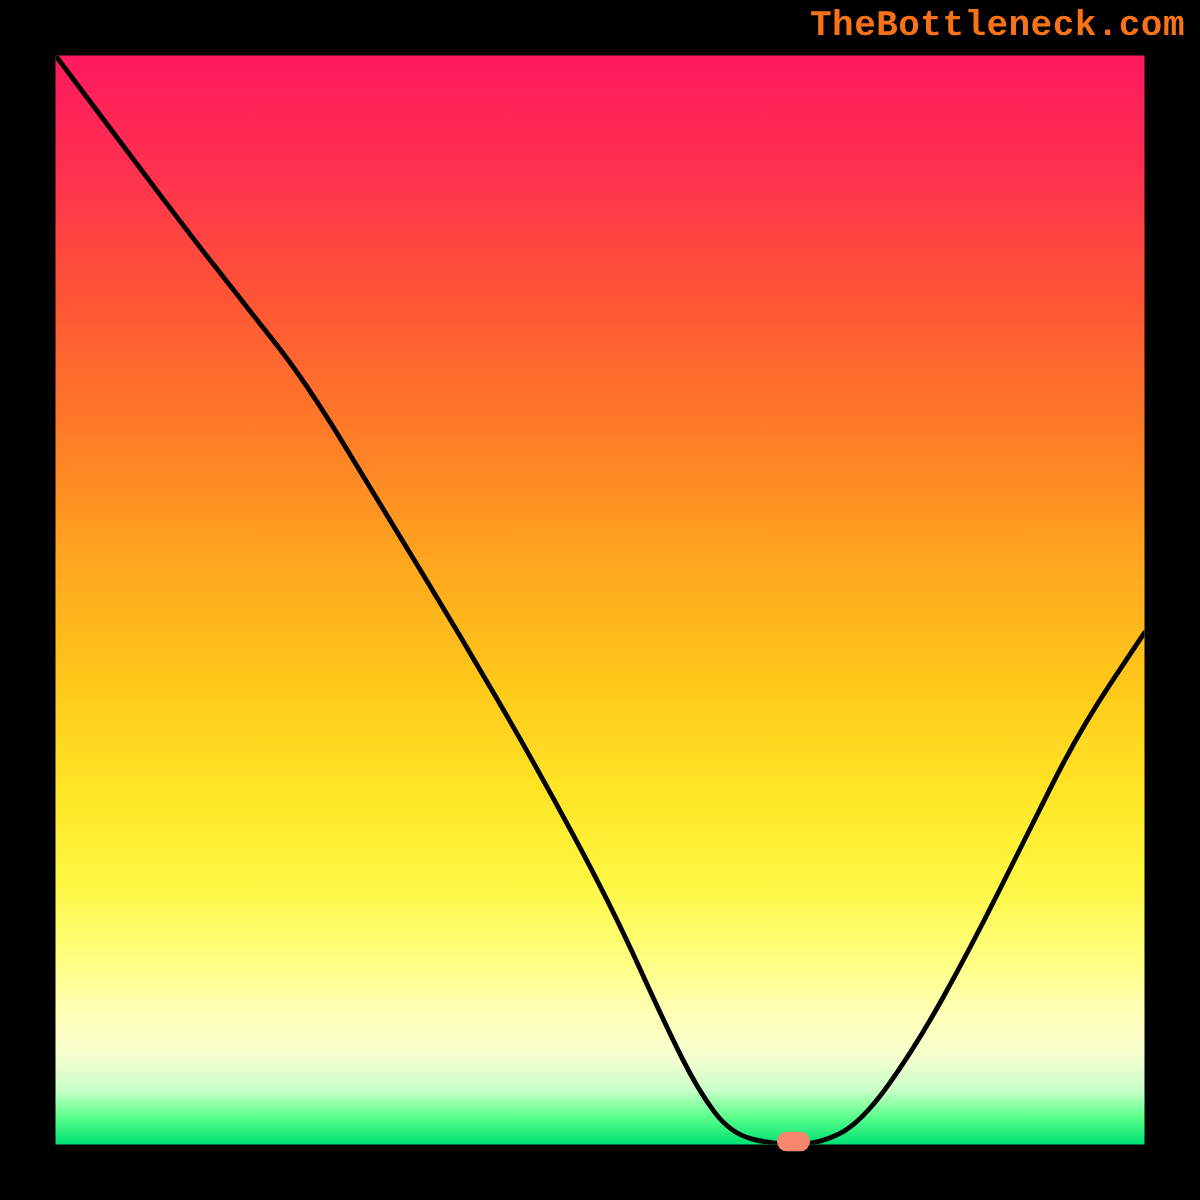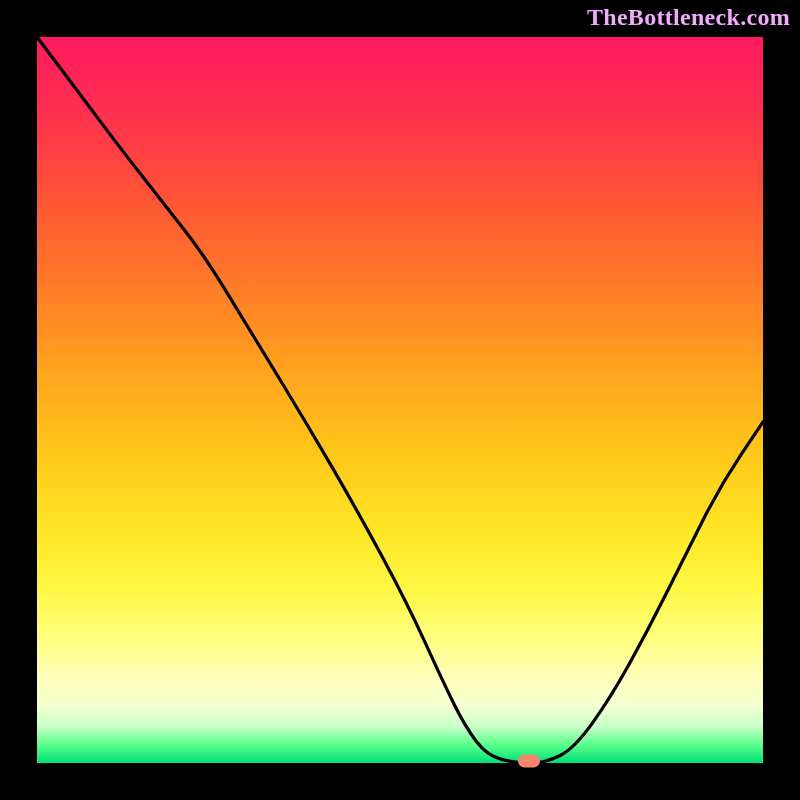--- a/index.html
+++ b/index.html
@@ -12,24 +12,24 @@
   }
   .container {
     position: relative;
     width: 800px;
     height: 800px;
   }
   .watermark {
     position: absolute;
     top: 4px;
     right: 10px;
-    font-family: Liberation Serif, serif;
+    font-family: Liberation Mono, monospace;
     font-size: 24px;
     font-weight: 700;
-    color: #f0abfc;
+    color: #f97316;
     letter-spacing: 0.3px;
     z-index: 10;
   }
   .plot-area {
     position: absolute;
     left: 37px;
     top: 37px;
     width: 726px;
     height: 726px;
   }

